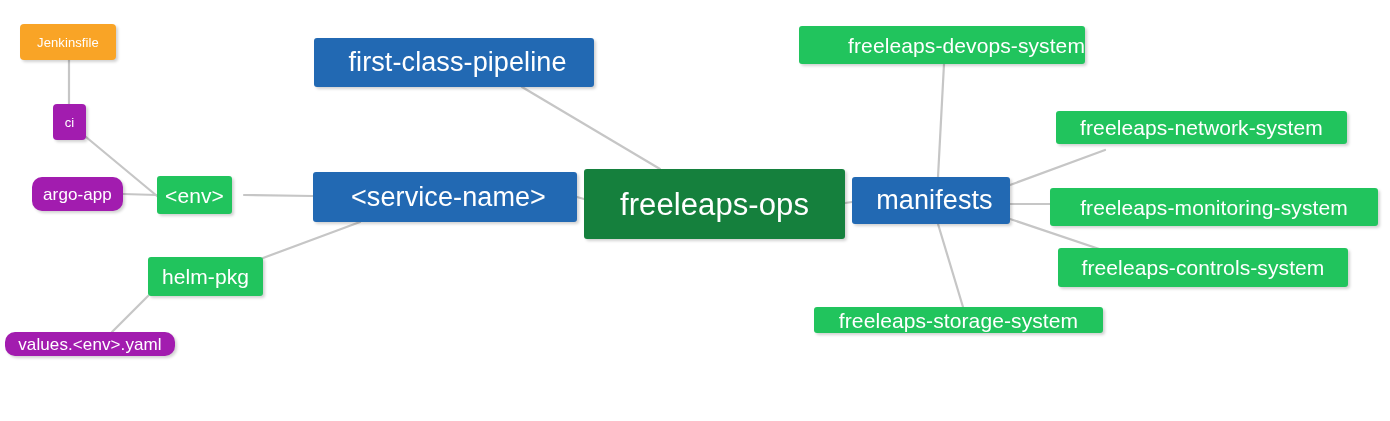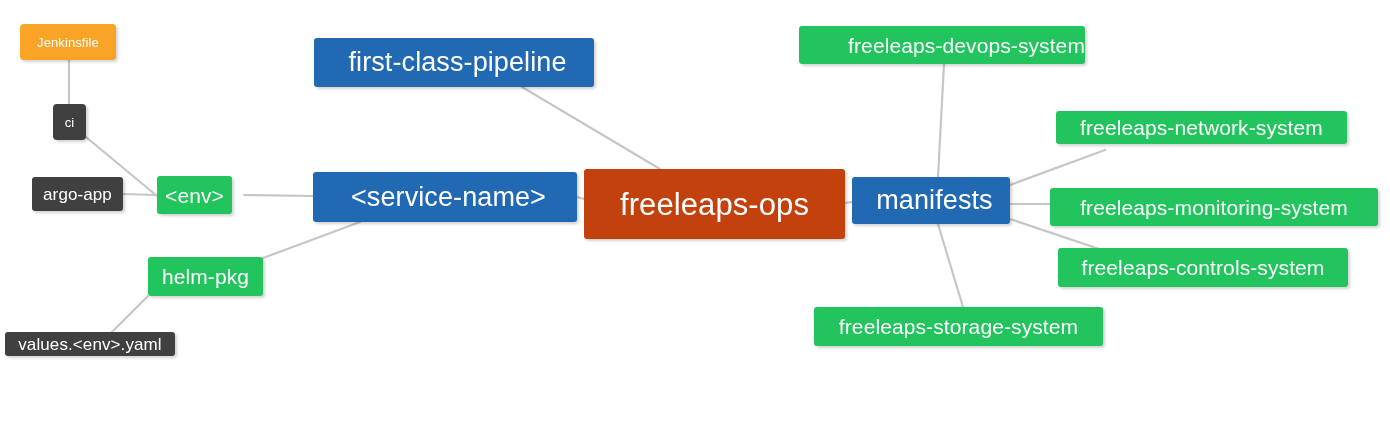--- a/index.html
+++ b/index.html
@@ -36,43 +36,43 @@
     border-radius: 4px;
     box-shadow: 2px 2px 3px rgba(0,0,0,0.18);
     line-height: 1;
     letter-spacing: 0.1px;
   }
   .node-label {
     display: block;
     white-space: nowrap;
   }
   
-  .n-root   { background: #c2410c; }
+  .n-root   { background: #15803d; }
   .n-blue   { background: #2269b3; }
   .n-green  { background: #21c45d; }
-  .n-red    { background: #404040; }
+  .n-red    { background: #a21caf; }
   .n-orange { background: #f9a426; }
 
   
   .s-root {
     font-size: 31px;
     border-radius: 3px;
   }
   .s-big {
     font-size: 27px;
     border-radius: 3px;
     padding-left: 7px;
   }
   .s-mid {
     font-size: 21px;
     border-radius: 3px;
   }
   .s-small {
     font-size: 17px;
-    border-radius: 3px;
+    border-radius: 10px;
   }
   .s-tiny {
     font-size: 13px;
     border-radius: 4px;
   }
 </style>
 </head>
 <body>
 
 <div id="canvas">
@@ -128,17 +128,17 @@
       </div>
       <div class="node n-green s-mid" style="left: 1056px; top: 111px; width: 291px; height: 33px;">
         <span class="node-label">freeleaps-network-system</span>
       </div>
       <div class="node n-green s-mid" style="left: 1050px; top: 188px; width: 328px; height: 38px;">
         <span class="node-label">freeleaps-monitoring-system</span>
       </div>
       <div class="node n-green s-mid" style="left: 1058px; top: 248px; width: 290px; height: 39px;">
         <span class="node-label">freeleaps-controls-system</span>
       </div>
-      <div class="node n-green s-mid" style="left: 814px; top: 307px; width: 289px; height: 39px; text-align: right;">
+      <div class="node n-green s-mid" style="left: 814px; top: 307px; width: 289px; height: 26px; text-align: right;">
         <span class="node-label">freeleaps-storage-system</span>
       </div>
     </div>
 </div>
 
 </body></html>

